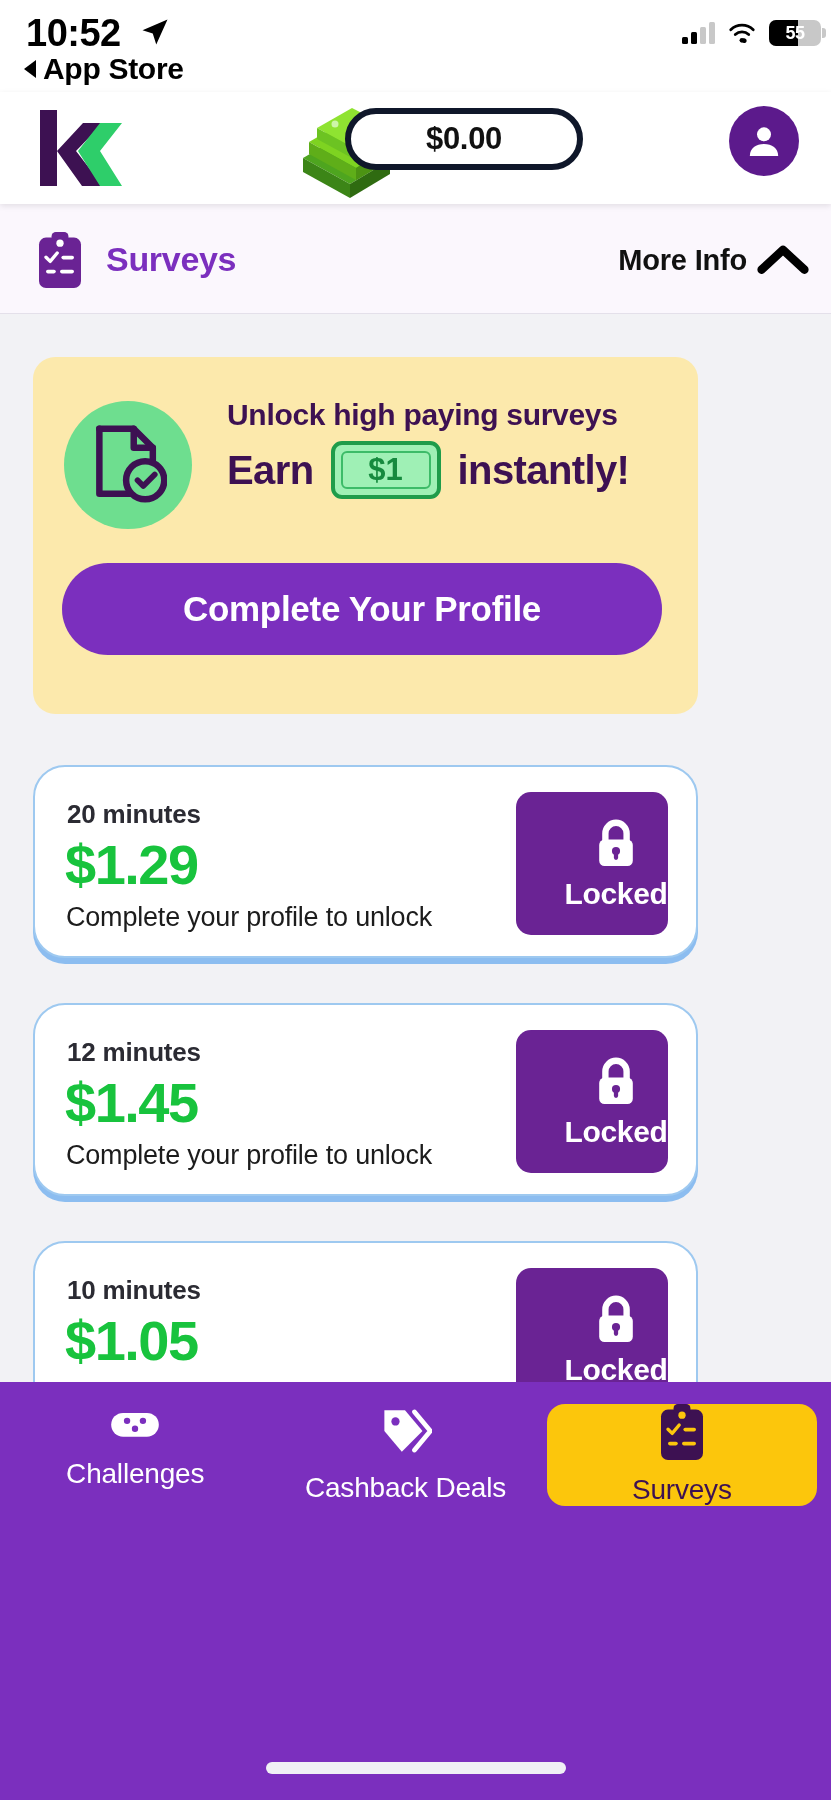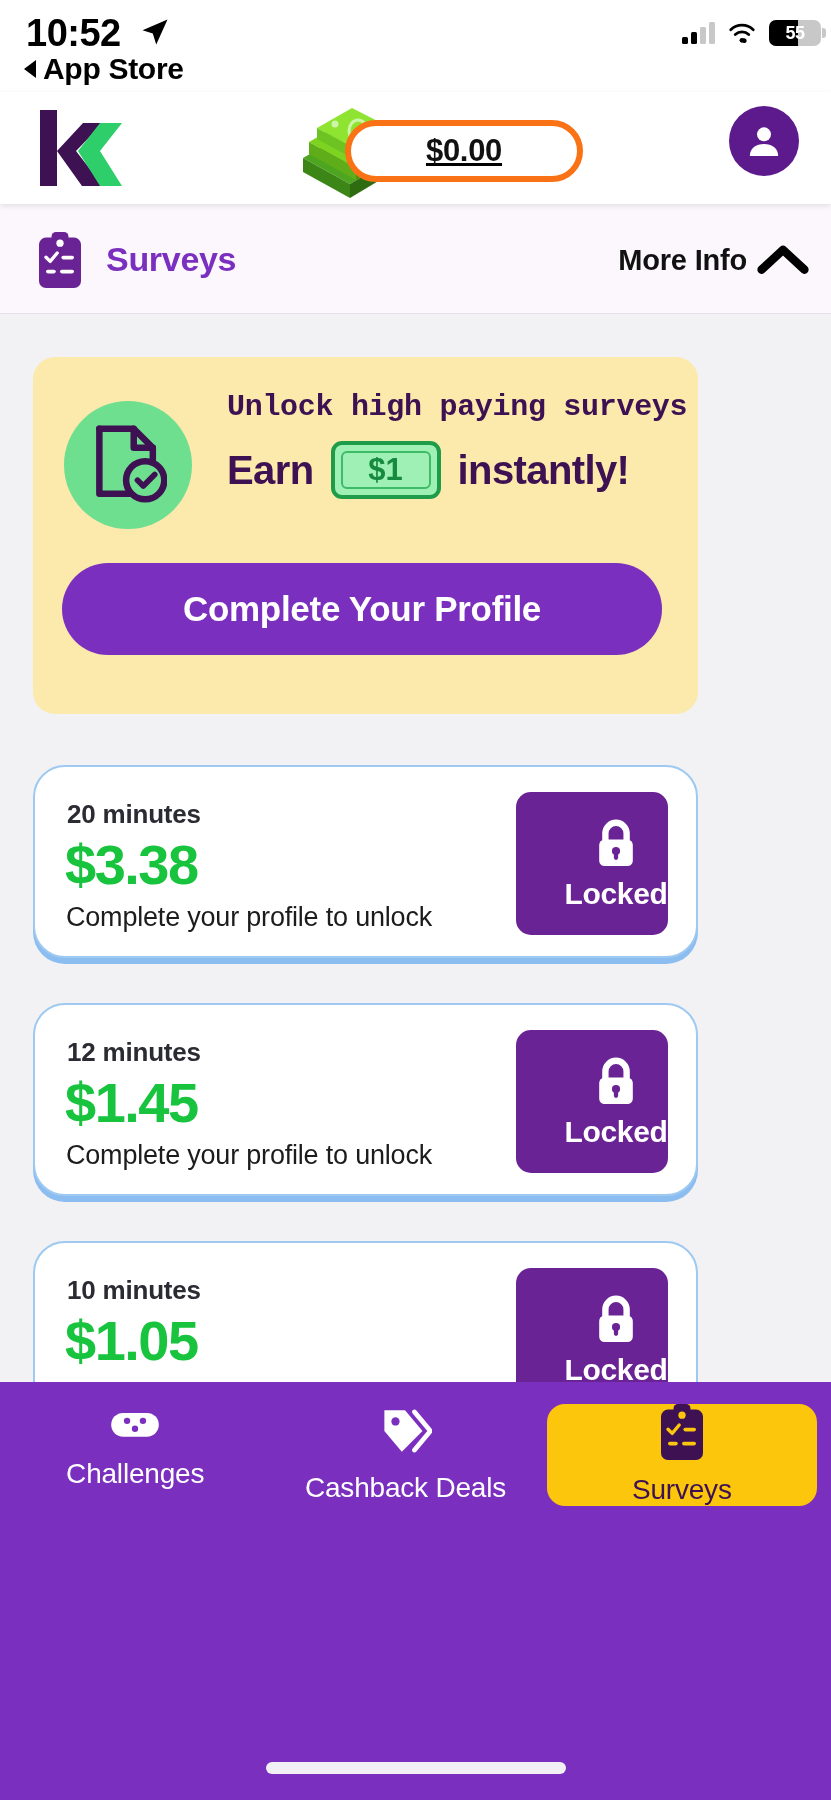--- a/index.html
+++ b/index.html
@@ -81,24 +81,24 @@
     background:#fff;
     box-shadow:0 2px 6px rgba(0,0,0,0.10);
     z-index:5;
   }
   .logo { position:absolute; left:36px; top:18px; }
   .balance-wrap {
     position:absolute; left:345px; top:16px;
     width:238px; height:68px;
   }
   .balance-pill {
-    position:absolute; left:0; top:12px; width:238px; height:62px;
-    border:6px solid #f97316; border-radius:40px;
+    position:absolute; left:0; top:0; width:238px; height:62px;
+    border:6px solid #0f172a; border-radius:40px;
     background:#fff;
-    display:flex; align-items:center; justify-content:center;text-decoration:underline;
+    display:flex; align-items:center; justify-content:center;
   }
   .balance-pill .shadow {
     position:absolute; left:4px; right:4px; bottom:-2px; height:12px;
     background:#9b7bc4; border-radius:0 0 34px 34px; z-index:-1;
   }
   .balance-amt {
     font-size:31px; font-weight:bold; color:#111; letter-spacing:-0.3px;
   }
   .cash-icon { position:absolute; left:-50px; top:-6px; }
   .avatar {
@@ -137,22 +137,22 @@
     width:665px; height:357px;
     background:#fce9ac; border-radius:22px;
   }
   .promo .circle {
     position:absolute; left:31px; top:44px;
     width:128px; height:128px; border-radius:50%;
     background:#6ede8f;
     display:flex; align-items:center; justify-content:center;
   }
   .promo .l1 {
-    position:absolute; left:194px; top:33px;
-    font-size:30px; font-weight:bold; color:#3d1152; letter-spacing:-0.3px;font-family:Liberation Mono, monospace;
+    position:absolute; left:194px; top:41px;
+    font-size:30px; font-weight:bold; color:#3d1152; letter-spacing:-0.3px;
   }
   .promo .l2 {
     position:absolute; left:194px; top:84px;
     display:flex; align-items:center; gap:17px;
   }
   .promo .l2 .earn, .promo .l2 .inst {
     font-size:40px; font-weight:bold; color:#3d1152; letter-spacing:-0.6px;
   }
   .bill {
     width:110px; height:58px;
@@ -363,21 +363,21 @@
         </span>
         <span class="inst">instantly!</span>
       </div>
       <div class="cta">
         <span>Complete Your Profile</span>
       </div>
     </div>
 
     <div class="scard" style="top:451px;">
       <div class="dur">20 minutes</div>
-      <div class="amt">$3.38</div>
+      <div class="amt">$1.29</div>
       <div class="sub">Complete your profile to unlock</div>
       <div class="lockbtn">
         <svg width="46" height="54" viewBox="0 0 26 30">
           <path d="M7 13V9a6 6 0 0112 0v4" stroke="#fff" stroke-width="3.6" fill="none" stroke-linecap="round"></path>
           <rect x="3.5" y="12.5" width="19" height="15" rx="3" fill="#fff"></rect>
           <circle cx="13" cy="19" r="2.3" fill="#6a2394"></circle>
           <rect x="11.8" y="19" width="2.4" height="5" rx="1.2" fill="#6a2394"></rect>
         </svg>
         <span class="lbl">Locked</span>
       </div>

